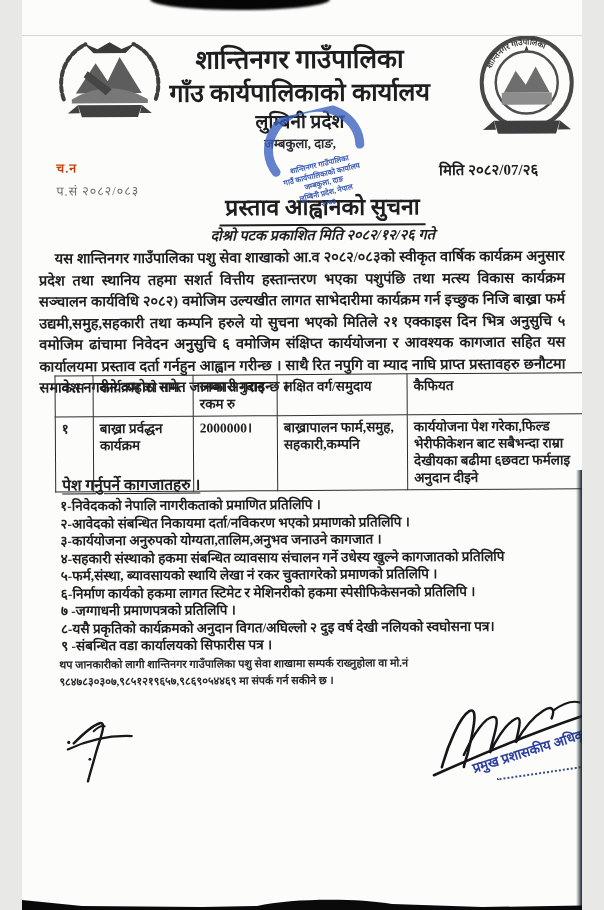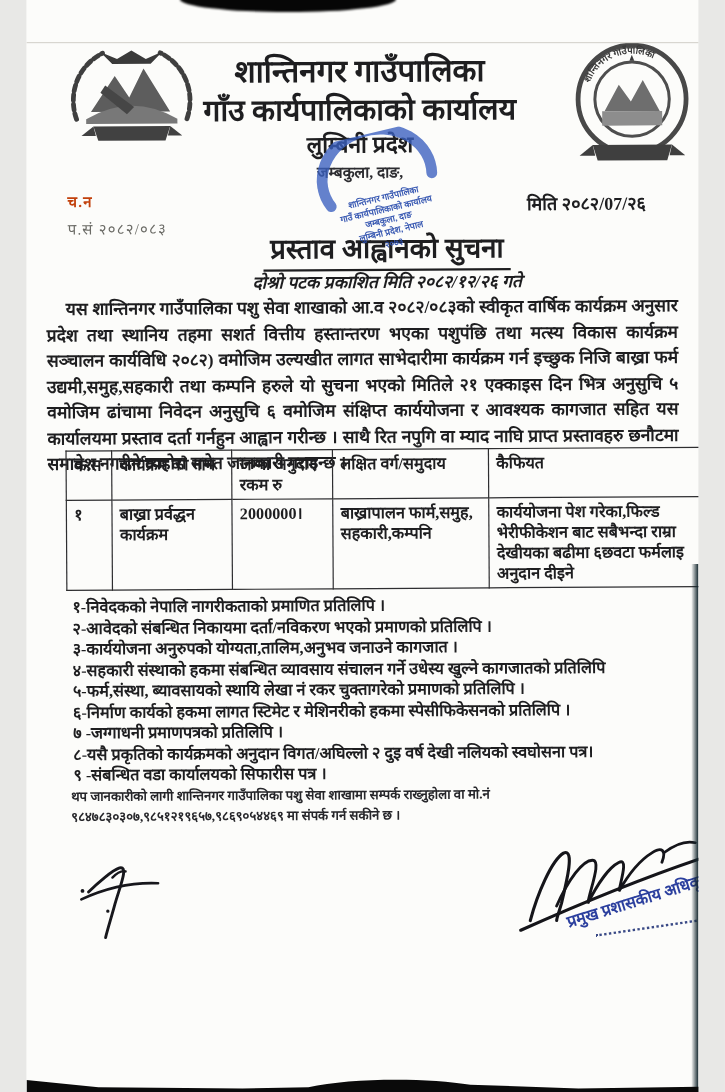--- a/index.html
+++ b/index.html
@@ -141,20 +141,21 @@
       <tr>
         <td>१</td>
         <td>बाख्रा प्रर्वद्धन कार्यक्रम</td>
         <td>2000000।</td>
         <td>बाख्रापालन फार्म,समुह, सहकारी,कम्पनि</td>
         <td class="remarks">कार्ययोजना पेश गरेका,फिल्ड भेरीफीकेशन बाट सबैभन्दा राम्रा देखीयका बढीमा ६छवटा फर्मलाइ अनुदान दीइने</td>
       </tr>
     </tbody>
       </table>
 
+    <div class="doc-heading">पेश गर्नुपर्ने कागजातहरु ।</div>
     <div class="doc-list">
       <div>१-निवेदकको नेपालि नागरीकताको प्रमाणित प्रतिलिपि ।</div>
       <div>२-आवेदको संबन्धित निकायमा दर्ता/नविकरण भएको प्रमाणको प्रतिलिपि ।</div>
       <div>३-कार्ययोजना अनुरुपको योग्यता,तालिम,अनुभव जनाउने कागजात ।</div>
       <div>४-सहकारी संस्थाको हकमा संबन्धित व्यावसाय संचालन गर्ने उधेस्य खुल्ने कागजातको प्रतिलिपि</div>
       <div>५-फर्म,संस्था, ब्यावसायको स्थायि लेखा नं रकर चुक्तागरेको प्रमाणको प्रतिलिपि ।</div>
       <div>६-निर्माण कार्यको हकमा लागत स्टिमेट र मेशिनरीको हकमा स्पेसीफिकेसनको प्रतिलिपि ।</div>
       <div>७ -जग्गाधनी प्रमाणपत्रको प्रतिलिपि ।</div>
       <div>८-यसै प्रकृतिको कार्यक्रमको अनुदान विगत/अघिल्लो २ दुइ वर्ष देखी नलियको स्वघोसना पत्र।</div>
       <div>९ -संबन्धित वडा कार्यालयको सिफारीस पत्र ।</div>

